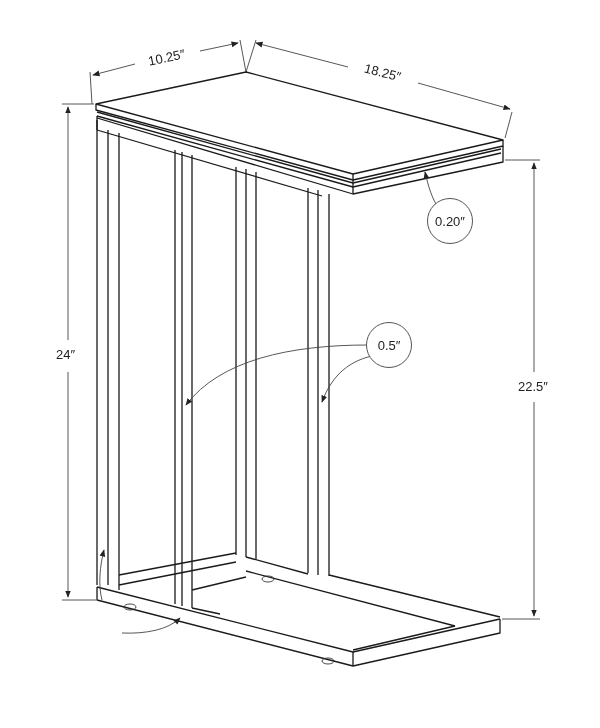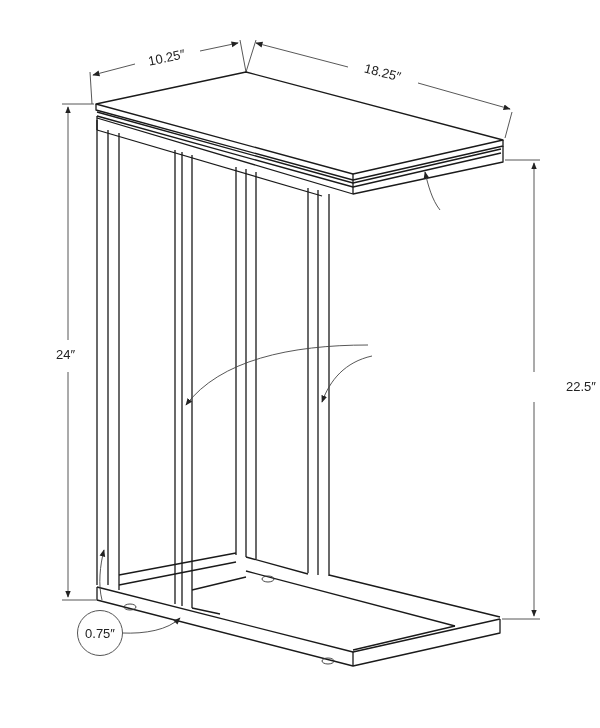--- a/index.html
+++ b/index.html
@@ -110,16 +110,17 @@
     <path class="dim" d="M440,210 C432,200 428,185 425,172" marker-end="url(#arr)"></path>
     <path class="dim" d="M368,345 C290,345 220,360 186,405" marker-end="url(#arr)"></path>
     <path class="dim" d="M372,356 C345,362 330,380 322,402" marker-end="url(#arr)"></path>
     <path class="dim" d="M102,600 C98,585 100,565 104,550" marker-end="url(#arr)"></path>
     <path class="dim" d="M122,633 C145,634 168,630 180,618" marker-end="url(#arr)"></path>
   </svg>
 
   <span class="lbl" style="left:148px;top:51px;transform:rotate(-12deg);">10.25″</span>
   <span class="lbl" style="left:364px;top:66px;transform:rotate(14deg);">18.25″</span>
   <span class="lbl" style="left:56px;top:348px;text-align:center;">24″</span>
-  <span class="lbl" style="left:518px;top:380px;margin-left:48px;">22.5″</span>
+  <span class="lbl" style="left:518px;top:380px;">22.5″</span>
 
-  <div class="circle-lbl" style="left:77px;top:610px;">0.75″</div>
+  <div class="circle-lbl" style="left:427px;top:198px;">0.20″</div>
+  <div class="circle-lbl" style="left:366px;top:322px;">0.5″</div>
 </div>
 
 </body></html>

